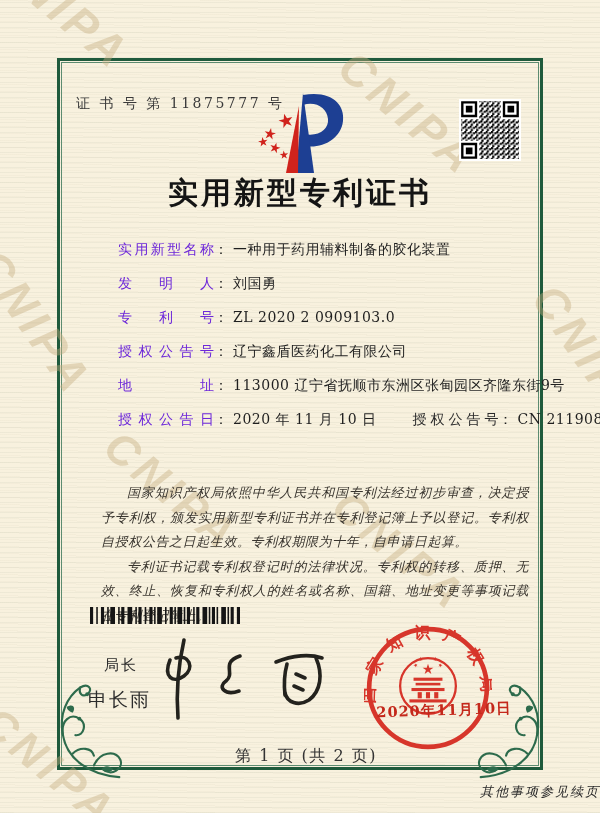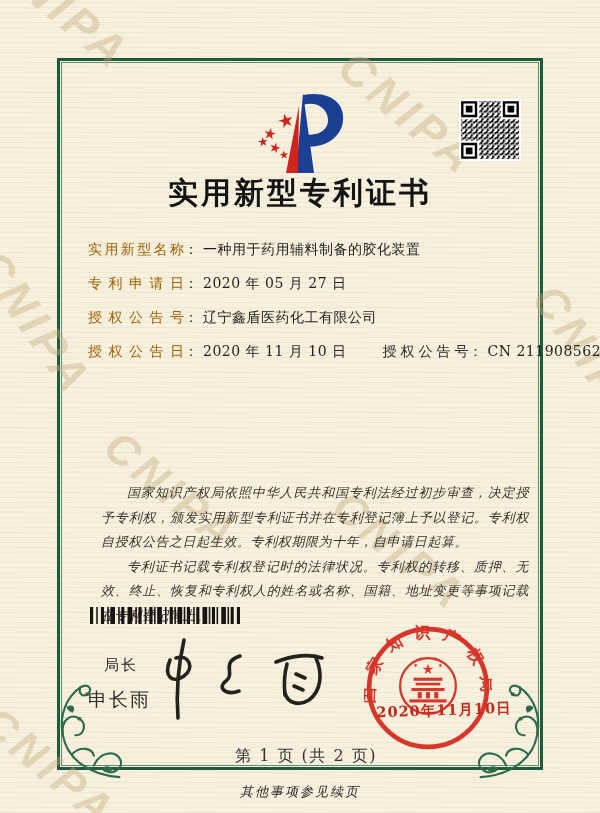--- a/index.html
+++ b/index.html
@@ -26,21 +26,21 @@
   }
   .cert-no{position:absolute;left:76px;top:95px;font-size:14px;letter-spacing:2.5px;color:#3a3a3a;z-index:2;}
   .logo{position:absolute;left:237px;top:90px;z-index:2;}
   .qr{position:absolute;left:459px;top:99px;z-index:2;}
   .title{
     position:absolute;left:0;top:173px;width:100%;text-align:center;
     font-size:30px;font-weight:bold;letter-spacing:3px;color:#141414;z-index:2;
   }
   .fields{position:absolute;left:88px;top:241px;width:432px;z-index:2;}
   .row{height:21px;margin-bottom:13px;font-size:14px;color:#1f1f1f;white-space:nowrap;}
-  .lbl{display:inline-block;width:96px;text-align:justify;text-align-last:justify;vertical-align:bottom;color:#a16207;}
+  .lbl{display:inline-block;width:96px;text-align:justify;text-align-last:justify;vertical-align:bottom;color:#6d28d9;margin-left:30px;}
   .lbl2{display:inline-block;width:86px;text-align:justify;text-align-last:justify;vertical-align:bottom;color:#2a2a2a;}
   .val{margin-left:5px;letter-spacing:0.5px;text-align:center;}
   .pair2{margin-left:36px;}
   .paras{
     position:absolute;left:101px;top:481px;width:428px;z-index:2;
     font-size:13px;line-height:24.5px;color:#38342e;font-style:italic;
     text-align:justify;letter-spacing:0.6px;
   }
   .paras p{margin:0;text-indent:2em;}
   .barcode{position:absolute;left:90px;top:607px;z-index:2;}
@@ -48,40 +48,41 @@
     font-family:"DejaVu Sans","Liberation Sans",sans-serif;z-index:2;}
   .sig-name{position:absolute;left:88px;top:687px;font-size:19px;color:#2b2b2b;letter-spacing:2px;
     font-family:"DejaVu Sans","Liberation Sans",sans-serif;z-index:2;}
   .signature{position:absolute;left:148px;top:630px;z-index:3;}
   .seal{position:absolute;left:364px;top:624px;width:128px;height:128px;z-index:4;opacity:0.93;}
   .seal-date{
     position:absolute;left:360px;top:701px;width:168px;text-align:center;z-index:5;
     font-size:14.5px;font-weight:bold;color:#c4281b;letter-spacing:1px;transform:rotate(-2deg);
   }
   .page-no{position:absolute;left:6px;top:746px;width:100%;text-align:center;font-size:16px;color:#333;letter-spacing:1.5px;z-index:2;}
-  .note{position:absolute;left:0;top:783px;width:100%;text-align:center;font-size:13px;color:#2b2b2b;letter-spacing:2px;font-style:italic;z-index:2;}
+  .note{position:absolute;left:0;top:783px;width:100%;text-align:right;font-size:13px;color:#2b2b2b;letter-spacing:2px;font-style:italic;z-index:2;}
   .orn{position:absolute;z-index:3;}
   .orn-left{left:42px;top:668px;}
   .orn-right{right:42px;top:668px;transform:scaleX(-1);}
 </style>
 </head>
 <body>
 
 <div class="page">
 
   <span class="wm" style="left:-22px;top:-20px;font-size:46px;">CNIPA</span>
   <span class="wm" style="left:326px;top:86px;font-size:46px;">CNIPA</span>
   <span class="wm" style="left:-48px;top:295px;font-size:46px;transform:rotate(55deg);">CNIPA</span>
   <span class="wm" style="left:508px;top:330px;font-size:46px;transform:rotate(55deg);">CNIPA</span>
   <span class="wm" style="left:92px;top:466px;font-size:44px;">CNIPA</span>
   <span class="wm" style="left:320px;top:526px;font-size:44px;">CNIPA</span>
   <span class="wm" style="left:-30px;top:742px;font-size:44px;">CNIPA</span>
 
   <div class="frame"></div>
 
+  <div class="cert-no">证 书 号 第 11875777 号</div>
 
   <svg class="logo" width="126" height="86" viewBox="0 0 126 86">
     <defs>
       <path id="st" d="M0,-1 L0.2245,-0.309 L0.951,-0.309 L0.363,0.118 L0.588,0.809 L0,0.382 L-0.588,0.809 L-0.363,0.118 L-0.951,-0.309 L-0.2245,-0.309 Z"></path>
     </defs>
     <path fill="#1d3f93" d="M66,5 C94,0 108,14 106,31 C104,49 85,59 68,56 L67,44 C82,47 92,39 91,29 C90,18 79,11 66,15 Z"></path>
     <polygon fill="#1d3f93" points="66,3 59,83 77,83"></polygon>
     <polygon fill="#d0231c" points="62,16 49,83 61,83"></polygon>
     <g fill="#d0231c">
       <use href="#st" transform="translate(49,31) scale(7.5) rotate(-15)"></use>
@@ -111,24 +112,30 @@
     </g>
   </svg>
 
   <div class="title">实用新型专利证书</div>
 
   <div class="fields">
     <div class="row">
       <span class="lbl">实用新型名称</span><span>：</span><span class="val">一种用于药用辅料制备的胶化装置</span>
     </div>
     <div class="row">
-      <span class="lbl">专利申请日</span><span>：</span><span class="val">2020 年 05 月 27 日</span>
+      <span class="lbl">发明人</span><span>：</span><span class="val">刘国勇</span>
+    </div>
+    <div class="row">
+      <span class="lbl">专利号</span><span>：</span><span class="val">ZL 2020 2 0909103.0</span>
     </div>
     <div class="row">
       <span class="lbl">授权公告号</span><span>：</span><span class="val">辽宁鑫盾医药化工有限公司</span>
+    </div>
+    <div class="row">
+      <span class="lbl">地址</span><span>：</span><span class="val">113000 辽宁省抚顺市东洲区张甸园区齐隆东街9号</span>
     </div>
     <div class="row">
       <span class="lbl">授权公告日</span><span>：</span><span class="val">2020 年 11 月 10 日</span><span class="pair2"><span class="lbl2">授权公告号</span><span>：</span><span class="val">CN 211908562 U</span></span>
     </div>
   </div>
 
   <div class="paras">
     <p>国家知识产权局依照中华人民共和国专利法经过初步审查，决定授予专利权，颁发实用新型专利证书并在专利登记簿上予以登记。专利权自授权公告之日起生效。专利权期限为十年，自申请日起算。</p>
     <p>专利证书记载专利权登记时的法律状况。专利权的转移、质押、无效、终止、恢复和专利权人的姓名或名称、国籍、地址变更等事项记载在专利登记簿上。</p>
   </div>

